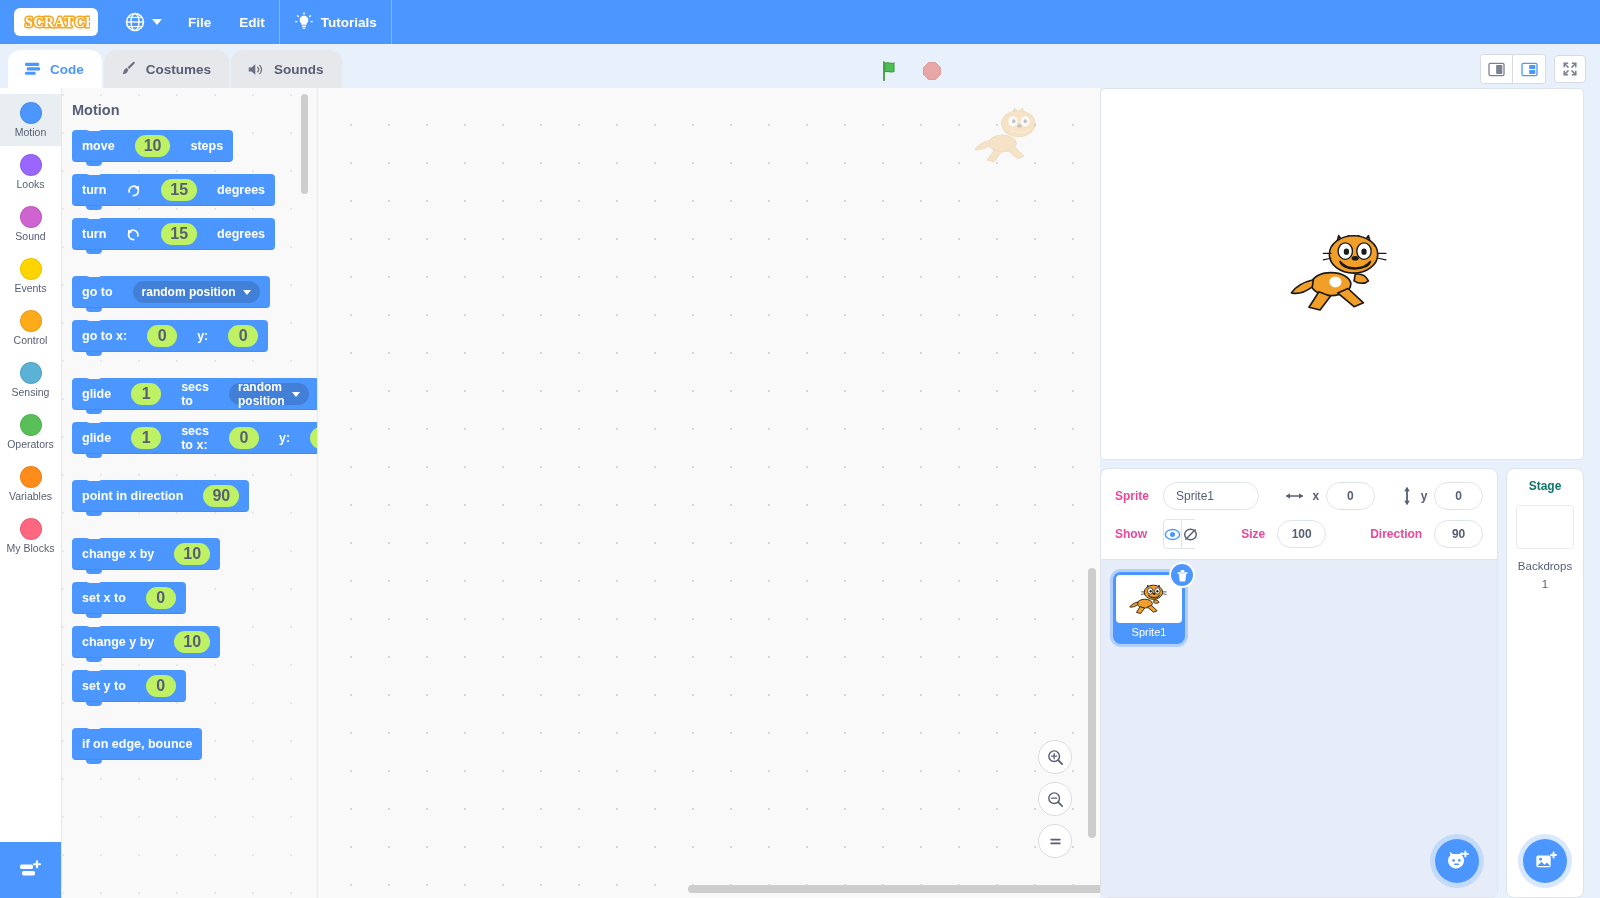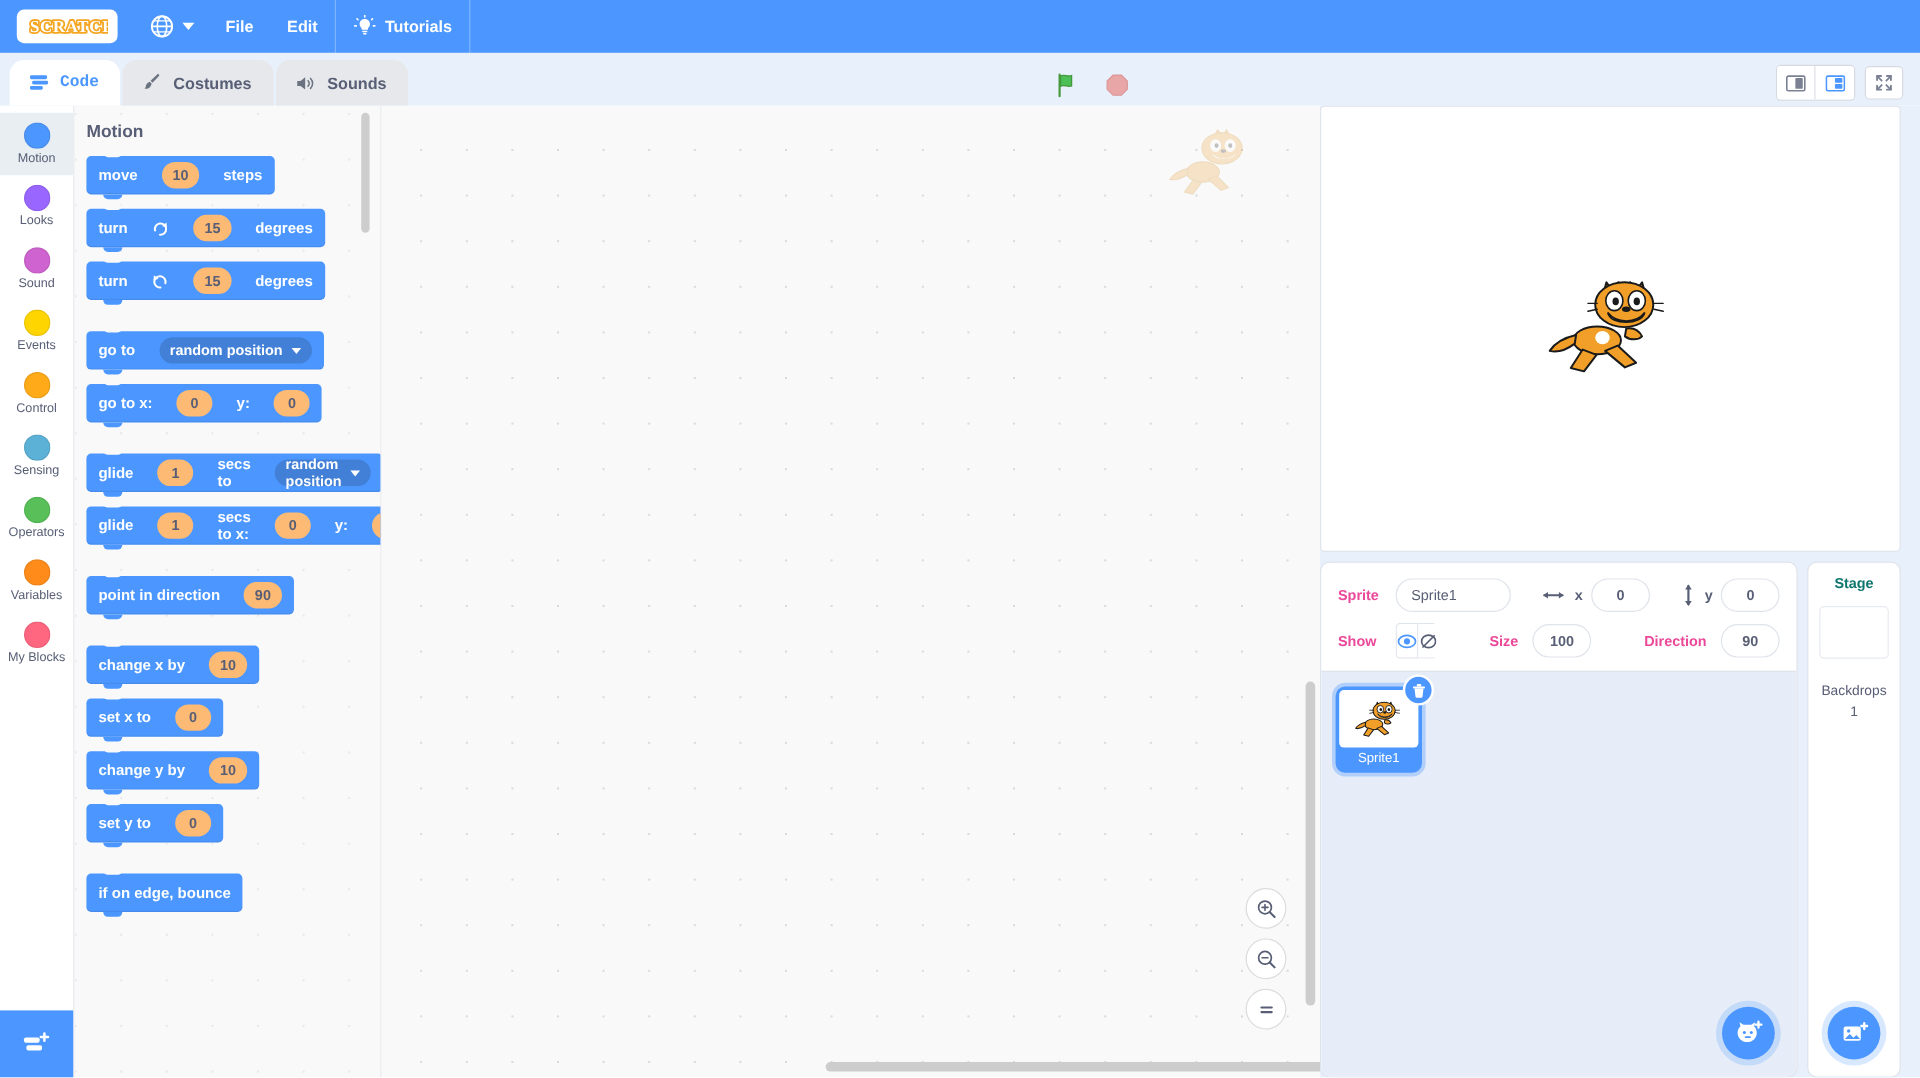--- a/index.html
+++ b/index.html
@@ -41,21 +41,21 @@
     height: 44px; flex: 0 0 44px; background: #E8F0FC; display: flex;
     align-items: flex-end; position: relative; z-index: 30;
   }
   .tabs { display: flex; align-items: flex-end; padding-left: 8px; gap: 2px; }
   .tab {
     height: 38px; display: flex; align-items: center; gap: 8px;
     padding: 0 18px 0 16px; border-radius: 12px 12px 0 0;
     background: #E6E8EB; color: #575E75; font-size: 13.5px; font-weight: bold;
     cursor: pointer; min-width: 92px;
   }
-  .tab.active { background: #fff; color: #4C97FF; font-family: Liberation Mono, monospace; }
+  .tab.active { background: #fff; color: #4C97FF; }
   .tabrow-center { flex: 1 1 auto; display: flex; align-items: center; justify-content: center; gap: 18px; padding-bottom: 5px; }
   .ctrlbtn { cursor: pointer; display: flex; align-items: center; }
   .tabrow-right { display: flex; align-items: center; gap: 0px; padding-right: 14px; padding-bottom: 4px; }
   .mode-group { display: flex; border: 1px solid #d7dae0; border-radius: 4px; overflow: hidden; background: #fff; }
   .mode-btn {
     width: 32px; height: 28px; display: flex; align-items: center; justify-content: center;
     cursor: pointer; background: #fff; border-right: 1px solid #d7dae0;
   }
   .mode-btn:last-child { border-right: none; }
   .fs-btn {
@@ -110,23 +110,23 @@
   }
   .blk::before {
     content: ""; position: absolute; left: 14px; top: -3px; width: 16px; height: 4px;
     background: #F9F9F9; border-radius: 0 0 4px 4px;
   }
   .blk::after {
     content: ""; position: absolute; left: 14px; bottom: -4px; width: 16px; height: 4px;
     background: #4C97FF; border-radius: 0 0 5px 5px;
   }
   .oval {
-    background: #fdba74; color: #575E75; border-radius: 12px; min-width: 30px; height: 22px;
+    background: #bef264; color: #575E75; border-radius: 12px; min-width: 30px; height: 22px;
     display: inline-flex; align-items: center; justify-content: center; padding: 0 9px;
-    font-size: 12px; font-weight: bold; cursor: text;
+    font-size: 16px; font-weight: bold; cursor: text;
   }
   .drop {
     background: #4280D7; color: #fff; border-radius: 12px; height: 22px;
     display: inline-flex; align-items: center; gap: 7px; padding: 0 9px;
     font-size: 12px; font-weight: bold; cursor: pointer;
   }
   .drop .tri {
     width: 0; height: 0; border-left: 4.5px solid transparent; border-right: 4.5px solid transparent;
     border-top: 5px solid #fff;
   }
@@ -222,21 +222,21 @@
   .stage-pane {
     width: 78px; flex: 0 0 78px; background: #fff; border: 1px solid #dfe3ea;
     border-radius: 8px; display: flex; flex-direction: column; align-items: center;
     padding-top: 10px; position: relative; overflow: hidden;
   }
   .stage-pane-title { font-size: 12px; font-weight: bold; color: #0f766e; }
   .stage-thumb {
     width: 58px; height: 44px; background: #fff; border: 1px solid #e8ebf0;
     border-radius: 4px; margin-top: 12px;
   }
-  .bd-lbl { font-size: 11.5px; color: #575E75; margin-top: 21px; }
+  .bd-lbl { font-size: 11.5px; color: #575E75; margin-top: 11px; }
   .bd-count { font-size: 11.5px; color: #575E75; margin-top: 6px; }
   .addbd {
     position: absolute; left: 50%; transform: translateX(-50%); bottom: 14px;
     width: 44px; height: 44px; border-radius: 50%; background: #4C97FF;
     display: flex; align-items: center; justify-content: center; cursor: pointer;
     box-shadow: 0 0 0 5px rgba(76,151,255,.22);
   }
 </style>
 </head>
 <body>

